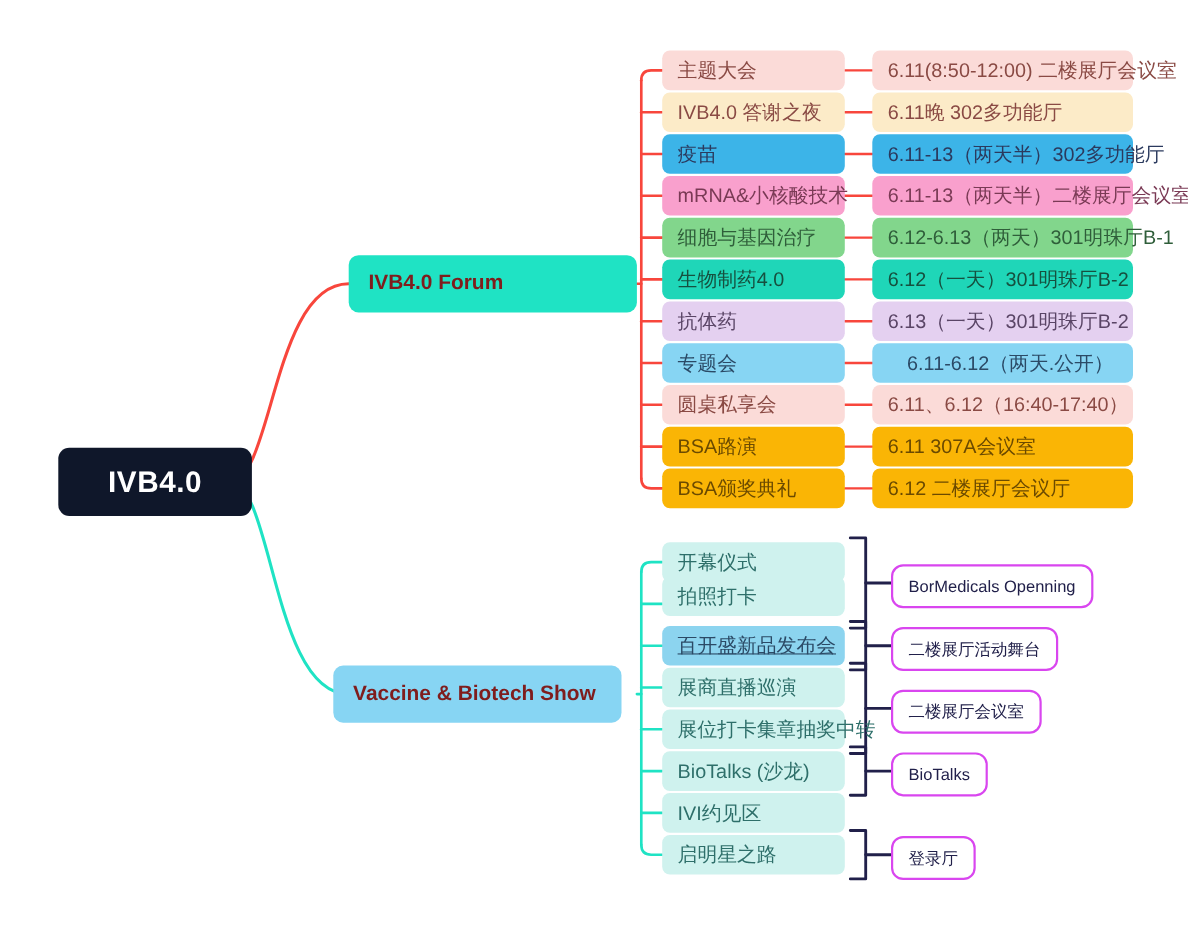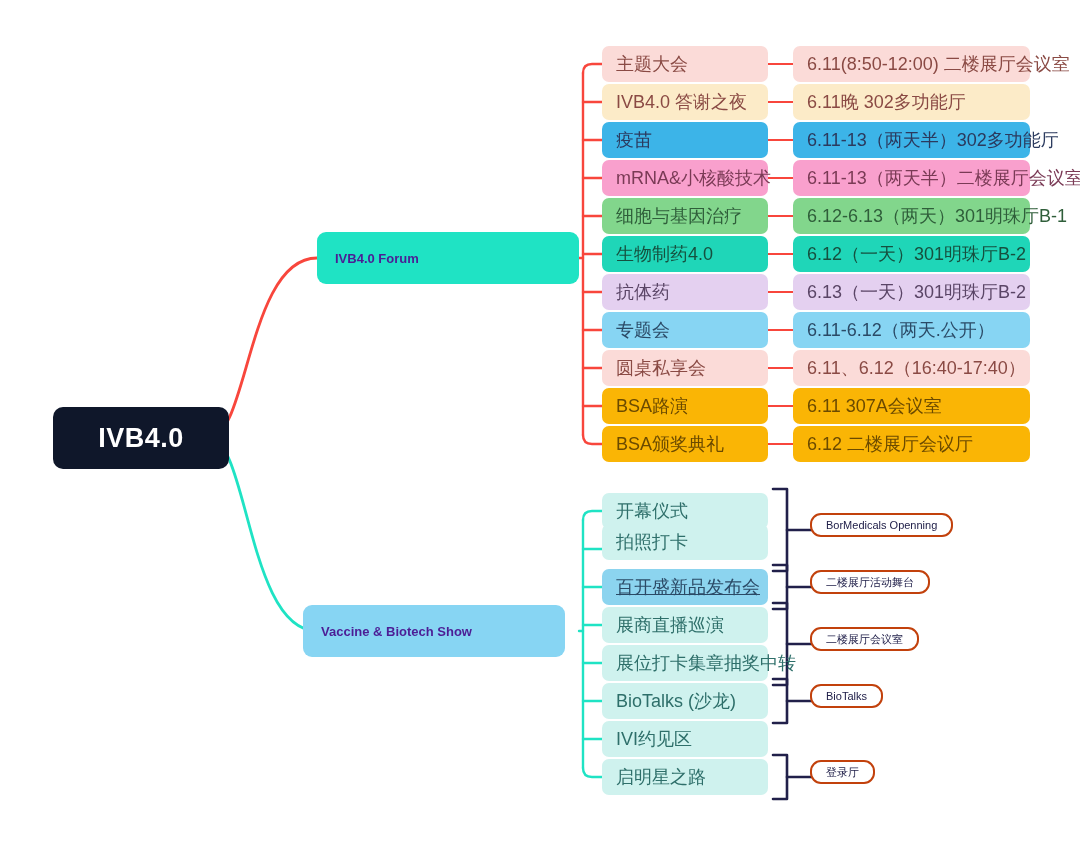--- a/index.html
+++ b/index.html
@@ -47,23 +47,23 @@
     color: #ffffff;
     font-size: 27px;
     font-weight: bold;
     letter-spacing: 0.5px;
   }
 
   
   .branch {
     border-radius: 9px;
     padding-left: 18px;
-    font-size: 13px;
+    font-size: 19px;
     font-weight: bold;
-    color: #4c1d95;
+    color: #7f1d1d;
   }
   .branch-forum {
     left: 317px;
     top: 232px;
     width: 262px;
     height: 52px;
     background: #1FE3C4;
   }
   .branch-show {
     left: 303px;
@@ -89,27 +89,27 @@
     width: 237px;
   }
   .leaf-show {
     left: 602px;
     width: 166px;
     height: 36px;
   }
 
   
   .venue {
-    border: 2px solid #c2410c;
+    border: 2px solid #d946ef;
     border-radius: 11px;
     background: #ffffff;
     color: #21204a;
-    font-size: 11px;
+    font-size: 15px;
     padding: 0 14px;
-    height: 24px;
+    height: 40px;
     justify-content: center;
   }
 </style>
 </head>
 <body>
 
 <div id="canvas">
 
   <svg id="wires" viewBox="0 0 1080 847" xmlns="http://www.w3.org/2000/svg">
       <path d="M 773 489 L 787 489 L 787 571 L 773 571" fill="none" stroke="#21204a" stroke-width="2.6" stroke-linecap="round" stroke-linejoin="round"></path>
@@ -210,21 +210,21 @@
       </div>
       <div class="node leaf leaf-left" style="top: 274px; left: 602px; width: 166px; background: rgb(228, 208, 240); color: rgb(90, 69, 102);">
         <span>抗体药</span>
       </div>
       <div class="node leaf leaf-right" style="top: 274px; left: 793px; width: 237px; background: rgb(228, 208, 240); color: rgb(90, 69, 102);">
         <span>6.13（一天）301明珠厅B-2</span>
       </div>
       <div class="node leaf leaf-left" style="top: 312px; left: 602px; width: 166px; background: rgb(135, 213, 243); color: rgb(43, 74, 102);">
         <span>专题会</span>
       </div>
-      <div class="node leaf leaf-right" style="top: 312px; left: 793px; width: 237px; background: rgb(135, 213, 243); color: rgb(43, 74, 102);">
+      <div class="node leaf leaf-right" style="top: 312px; left: 793px; width: 237px; background: rgb(135, 213, 243); color: rgb(43, 74, 102); justify-content: center;">
         <span>6.11-6.12（两天.公开）</span>
       </div>
       <div class="node leaf leaf-left" style="top: 350px; left: 602px; width: 166px; background: rgb(251, 219, 216); color: rgb(138, 74, 68);">
         <span>圆桌私享会</span>
       </div>
       <div class="node leaf leaf-right" style="top: 350px; left: 793px; width: 237px; background: rgb(251, 219, 216); color: rgb(138, 74, 68); align-items: center;">
         <span>6.11、6.12（16:40-17:40）</span>
       </div>
       <div class="node leaf leaf-left" style="top: 388px; left: 602px; width: 166px; background: rgb(250, 181, 5); color: rgb(107, 74, 0);">
         <span>BSA路演</span>

